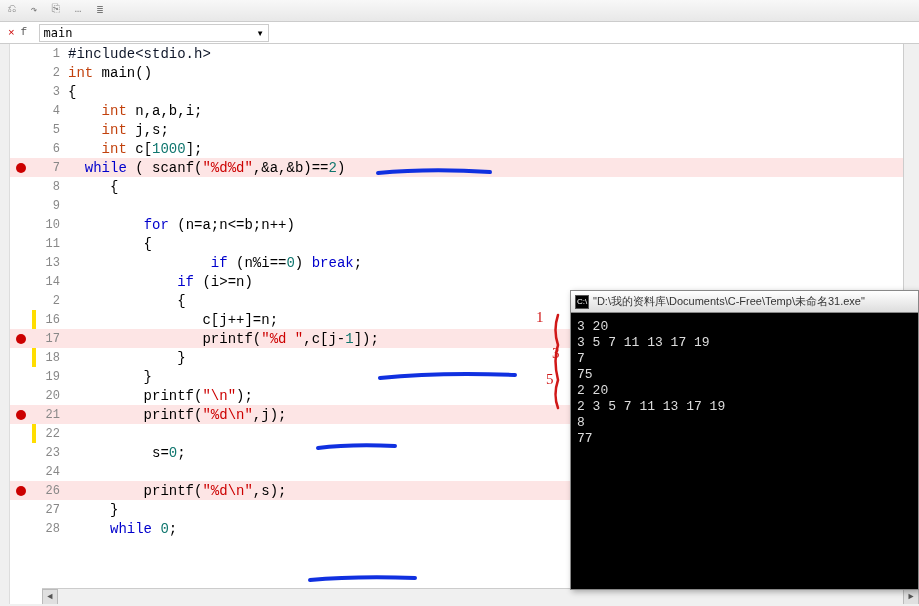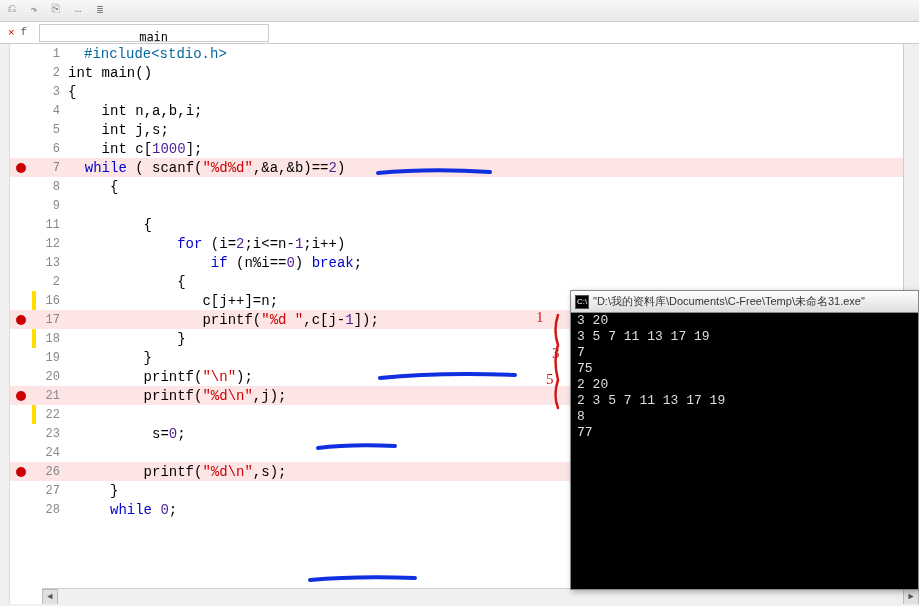--- a/index.html
+++ b/index.html
@@ -1,46 +1,46 @@
 <!DOCTYPE html>
 <html><head>
 <meta charset="utf-8">
 <style>
 * { margin: 0; padding: 0; box-sizing: border-box; }
 body { font-family: Consolas, 'Courier New', monospace; font-size: 13px; background: #f0f0f0; width: 919px; height: 606px; overflow: hidden; position: relative; }
 .toolbar { height: 22px; background: linear-gradient(#f8f8f8, #e8e8e8); border-bottom: 1px solid #ccc; display: flex; align-items: center; padding: 0 4px; gap: 6px; }
 .toolbar-icon { width: 16px; height: 16px; display: inline-block; opacity: 0.5; font-size: 11px; text-align: center; }
 .func-bar { height: 22px; background: #fff; border-bottom: 1px solid #ccc; display: flex; align-items: center; padding: 0 6px; gap: 4px; }
 .func-icon { width: 14px; height: 14px; font-size: 11px; color: #555; }
-.func-dropdown { border: 1px solid #ccc; background: #fff; font-family: Consolas, monospace; font-size: 12px; padding: 5px 4px; width: 230px; height: 18px; display: flex; align-items: center; justify-content: space-between; flex-direction: column; }
+.func-dropdown { border: 1px solid #ccc; background: #fff; font-family: Consolas, monospace; font-size: 12px; padding: 5px 4px; width: 230px; height: 18px; display: flex; align-items: center; justify-content: space-between; }
 .editor-wrap { display: flex; height: 560px; background: #fff; }
 .left-strip { width: 10px; background: #f0f0f0; border-right: 1px solid #ddd; }
 .close-x { color: #c00; font-size: 11px; padding: 2px; cursor: pointer; }
 .code-area { flex: 1; background: #fff; position: relative; overflow: hidden; }
 .code-line { display: flex; height: 19px; align-items: center; }
 .gutter { width: 22px; position: relative; display: flex; align-items: center; justify-content: center; }
 .breakpoint { width: 10px; height: 10px; background: #c00; border-radius: 50%; }
 .line-mark { width: 4px; height: 19px; }
 .line-mark.yellow { background: #fd0; }
 .lineno { width: 32px; text-align: right; color: #888; padding-right: 8px; font-size: 12px; }
 .code-text { flex: 1; white-space: pre; font-size: 14px; }
 .hl-line { background: #fde5e5; }
 .kw { color: #0000cc; }
 .str { color: #cc0000; }
-.num { color: #4c1d95; }
-.pp { color: #0369a1; margin-left: 16px; }
-.type { color: #000000; }
+.num { color: #0f766e; }
+.pp { color: #0f172a; }
+.type { color: #c2410c; }
 .scrollbar-h { position: absolute; bottom: 0; left: 32px; right: 0; height: 16px; background: #f0f0f0; border-top: 1px solid #ccc; display: flex; }
 .scroll-arrow { width: 16px; height: 16px; background: #e0e0e0; border: 1px solid #bbb; text-align: center; font-size: 9px; line-height: 14px; color: #555; }
 .scroll-track { flex: 1; background: #f0f0f0; }
 .scrollbar-v { position: absolute; top: 44px; right: 0; bottom: 16px; width: 16px; background: #f0f0f0; border-left: 1px solid #ccc; }
 .console-win { position: absolute; top: 290px; left: 570px; width: 349px; height: 300px; background: #000; border: 1px solid #888; box-shadow: 2px 2px 6px rgba(0,0,0,0.3); }
 .console-title { height: 22px; background: linear-gradient(#fff, #ddd); border-bottom: 1px solid #888; display: flex; align-items: center; padding: 0 4px; gap: 4px; font-family: Tahoma, sans-serif; font-size: 11px; color: #333; }
 .console-icon { width: 14px; height: 14px; background: #000; border: 1px solid #555; font-size: 8px; color: #fff; text-align: center; line-height: 12px; }
-.console-body { padding: 0 6px; color: #ddd; font-family: 'Courier New', monospace; font-size: 13px; line-height: 16px; white-space: pre; }
+.console-body { padding: 6px 6px; color: #ddd; font-family: 'Courier New', monospace; font-size: 13px; line-height: 16px; white-space: pre; }
 .annotation { position: absolute; pointer-events: none; }
 .blue-stroke { stroke: #1030e0; stroke-width: 4; fill: none; stroke-linecap: round; }
 .red-stroke { stroke: #d01818; stroke-width: 2.5; fill: none; stroke-linecap: round; }
 </style>
 </head>
 <body>
 
 <div class="toolbar">
   <span class="toolbar-icon">⎌</span>
   <span class="toolbar-icon">↷</span>
@@ -112,34 +112,40 @@
         <div class="code-text">     {</div>
       </div>
       <div class="code-line">
         <div class="gutter"></div>
         <div class="line-mark"></div>
         <div class="lineno">9</div>
       </div>
       <div class="code-line">
         <div class="gutter"></div>
         <div class="line-mark"></div>
+        <div class="lineno">10</div>
+        <div class="code-text">         <span class="kw">for</span> (n=a;n&lt;=b;n++)</div>
+      </div>
+      <div class="code-line">
+        <div class="gutter"></div>
+        <div class="line-mark"></div>
         <div class="lineno">11</div>
         <div class="code-text">         {</div>
       </div>
       <div class="code-line">
         <div class="gutter"></div>
         <div class="line-mark"></div>
-        <div class="lineno">12</div>
-        <div class="code-text">             <span class="kw">for</span> (i=<span class="num">2</span>;i&lt;=n-<span class="num">1</span>;i++)</div>
-      </div>
-      <div class="code-line">
-        <div class="gutter"></div>
-        <div class="line-mark"></div>
         <div class="lineno">13</div>
         <div class="code-text">                 <span class="kw">if</span> (n%i==<span class="num">0</span>) <span class="kw">break</span>;</div>
+      </div>
+      <div class="code-line">
+        <div class="gutter"></div>
+        <div class="line-mark"></div>
+        <div class="lineno">14</div>
+        <div class="code-text">             <span class="kw">if</span> (i&gt;=n)</div>
       </div>
       <div class="code-line">
         <div class="gutter"></div>
         <div class="line-mark"></div>
         <div class="lineno">2</div>
         <div class="code-text">             {</div>
       </div>
       <div class="code-line">
         <div class="gutter"></div>
         <div class="line-mark yellow"></div>

